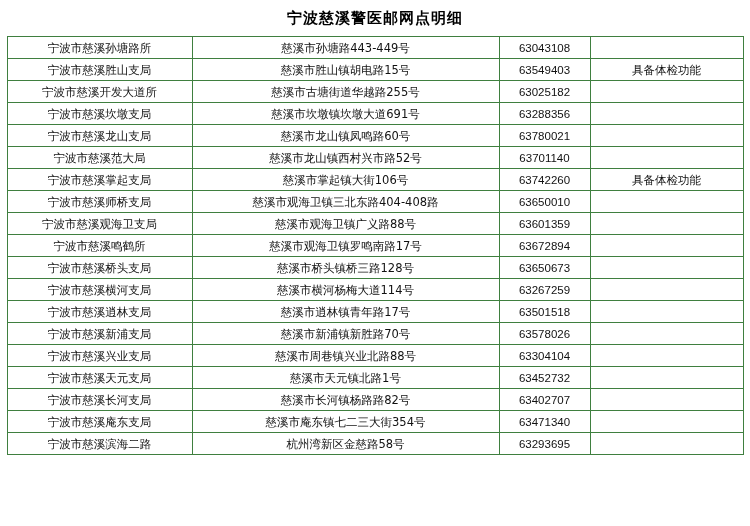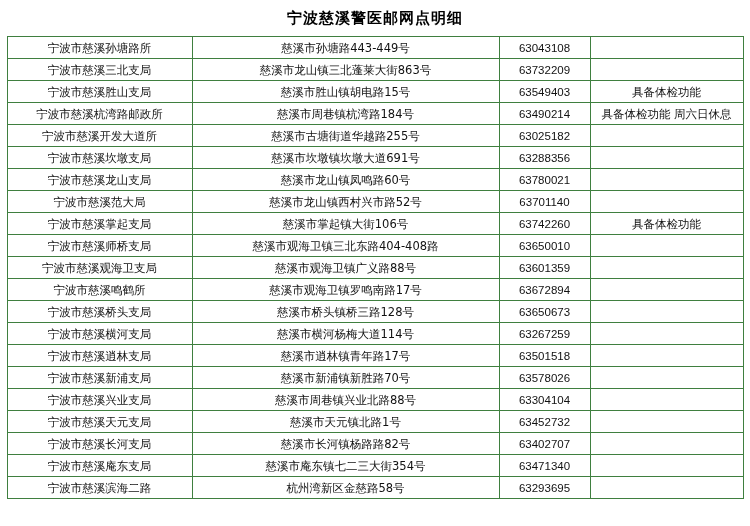--- a/index.html
+++ b/index.html
@@ -72,36 +72,24 @@
   <div class="title">宁波慈溪警医邮网点明细</div>
   <table class="grid">
     <tbody>
       <tr>
         <td class="c-name">宁波市慈溪孙塘路所</td>
         <td class="c-addr">慈溪市孙塘路443-449号</td>
         <td class="c-phone">63043108</td>
         <td class="c-note"></td>
       </tr>
       <tr>
-        <td class="c-name">宁波市慈溪三北支局</td>
-        <td class="c-addr">慈溪市龙山镇三北蓬莱大街863号</td>
-        <td class="c-phone">63732209</td>
-        <td class="c-note"></td>
-      </tr>
-      <tr>
         <td class="c-name">宁波市慈溪胜山支局</td>
         <td class="c-addr">慈溪市胜山镇胡电路15号</td>
         <td class="c-phone">63549403</td>
         <td class="c-note">具备体检功能</td>
-      </tr>
-      <tr>
-        <td class="c-name">宁波市慈溪杭湾路邮政所</td>
-        <td class="c-addr">慈溪市周巷镇杭湾路184号</td>
-        <td class="c-phone">63490214</td>
-        <td class="c-note">具备体检功能 周六日休息</td>
       </tr>
       <tr>
         <td class="c-name">宁波市慈溪开发大道所</td>
         <td class="c-addr">慈溪市古塘街道华越路255号</td>
         <td class="c-phone">63025182</td>
         <td class="c-note"></td>
       </tr>
       <tr>
         <td class="c-name">宁波市慈溪坎墩支局</td>
         <td class="c-addr">慈溪市坎墩镇坎墩大道691号</td>

